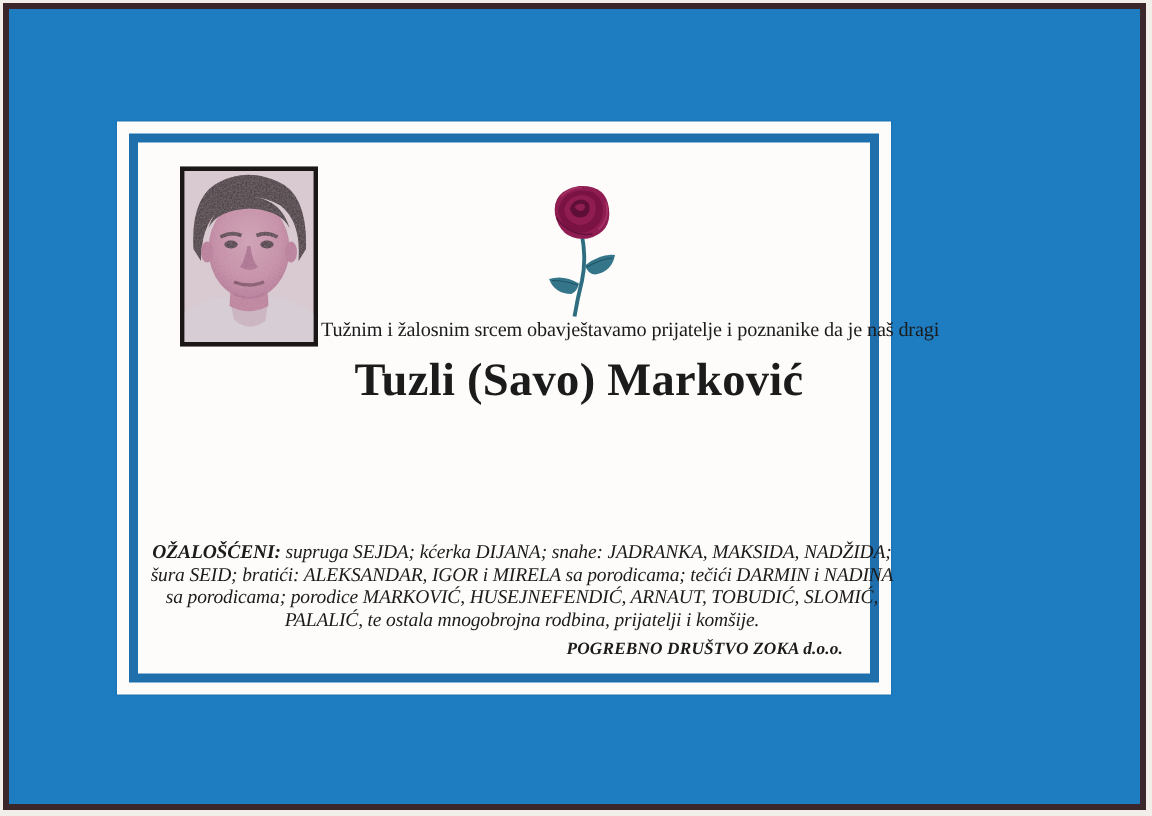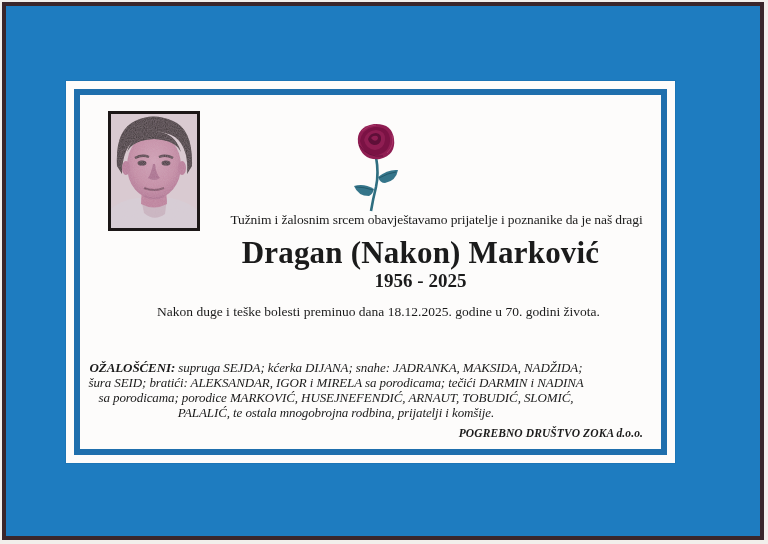--- a/index.html
+++ b/index.html
@@ -19,22 +19,22 @@
   }
   .outer-frame {
     position: absolute;
     left: 2px; top: 2px;
     width: 762px; height: 538px;
     border: 4px solid #3a262b;
     background: #1e7cc0;
   }
   .card {
     position: absolute;
-    left: 60px; top: 75px;
-    width: 609px; height: 382px;
+    left: 72px; top: 75px;
+    width: 516px; height: 382px;
     background: #fdfcfb;
     box-shadow: 0 0 0 1px rgba(0,0,0,0.05);
   }
   .card-border {
     position: absolute;
     left: 8px; top: 8px;
     right: 8px; bottom: 8px;
     border: 6px solid #1f6fad;
     background: #fdfcfb;
   }
@@ -183,25 +183,23 @@
             <path d="M21 24 Q30 37 45 35" stroke="#5e0f38" stroke-width="1" fill="none" opacity="0.8"></path>
             <path d="M54 14 Q57 24 49 32" stroke="#b03b6e" stroke-width="1" fill="none" opacity="0.8"></path>
             <path d="M24 10 Q30 4 38 4" stroke="#b03b6e" stroke-width="1" fill="none" opacity="0.7"></path>
           </g>
         </svg>
       </div>
 
       <div class="txt intro">Tužnim i žalosnim srcem obavještavamo prijatelje i poznanike da je naš dragi</div>
 
       <div class="txt name-block">
-        <div class="deceased-name">Dragan (Nakon) Marković</div>
-        <div class="deceased-years">1956 - 2025</div>
+        <div class="deceased-name">Tuzli (Savo) Marković</div>
       </div>
 
-      <div class="txt death-line">Nakon duge i teške bolesti preminuo dana 18.12.2025. godine u 70. godini života.</div>
 
 
       <div class="txt mourners"><span class="mourners-label">OŽALOŠĆENI:</span><span> supruga SEJDA; kćerka DIJANA; snahe: JADRANKA, MAKSIDA, NADŽIDA; šura SEID; bratići: ALEKSANDAR, IGOR i MIRELA sa porodicama; tečići DARMIN i NADINA sa porodicama; porodice MARKOVIĆ, HUSEJNEFENDIĆ, ARNAUT, TOBUDIĆ, SLOMIĆ, PALALIĆ, te ostala mnogobrojna rodbina, prijatelji i komšije.</span></div>
 
       <div class="txt footer-line">POGREBNO DRUŠTVO ZOKA d.o.o.</div>
     </div>
   </div>
 </div>
 
 </body></html>

